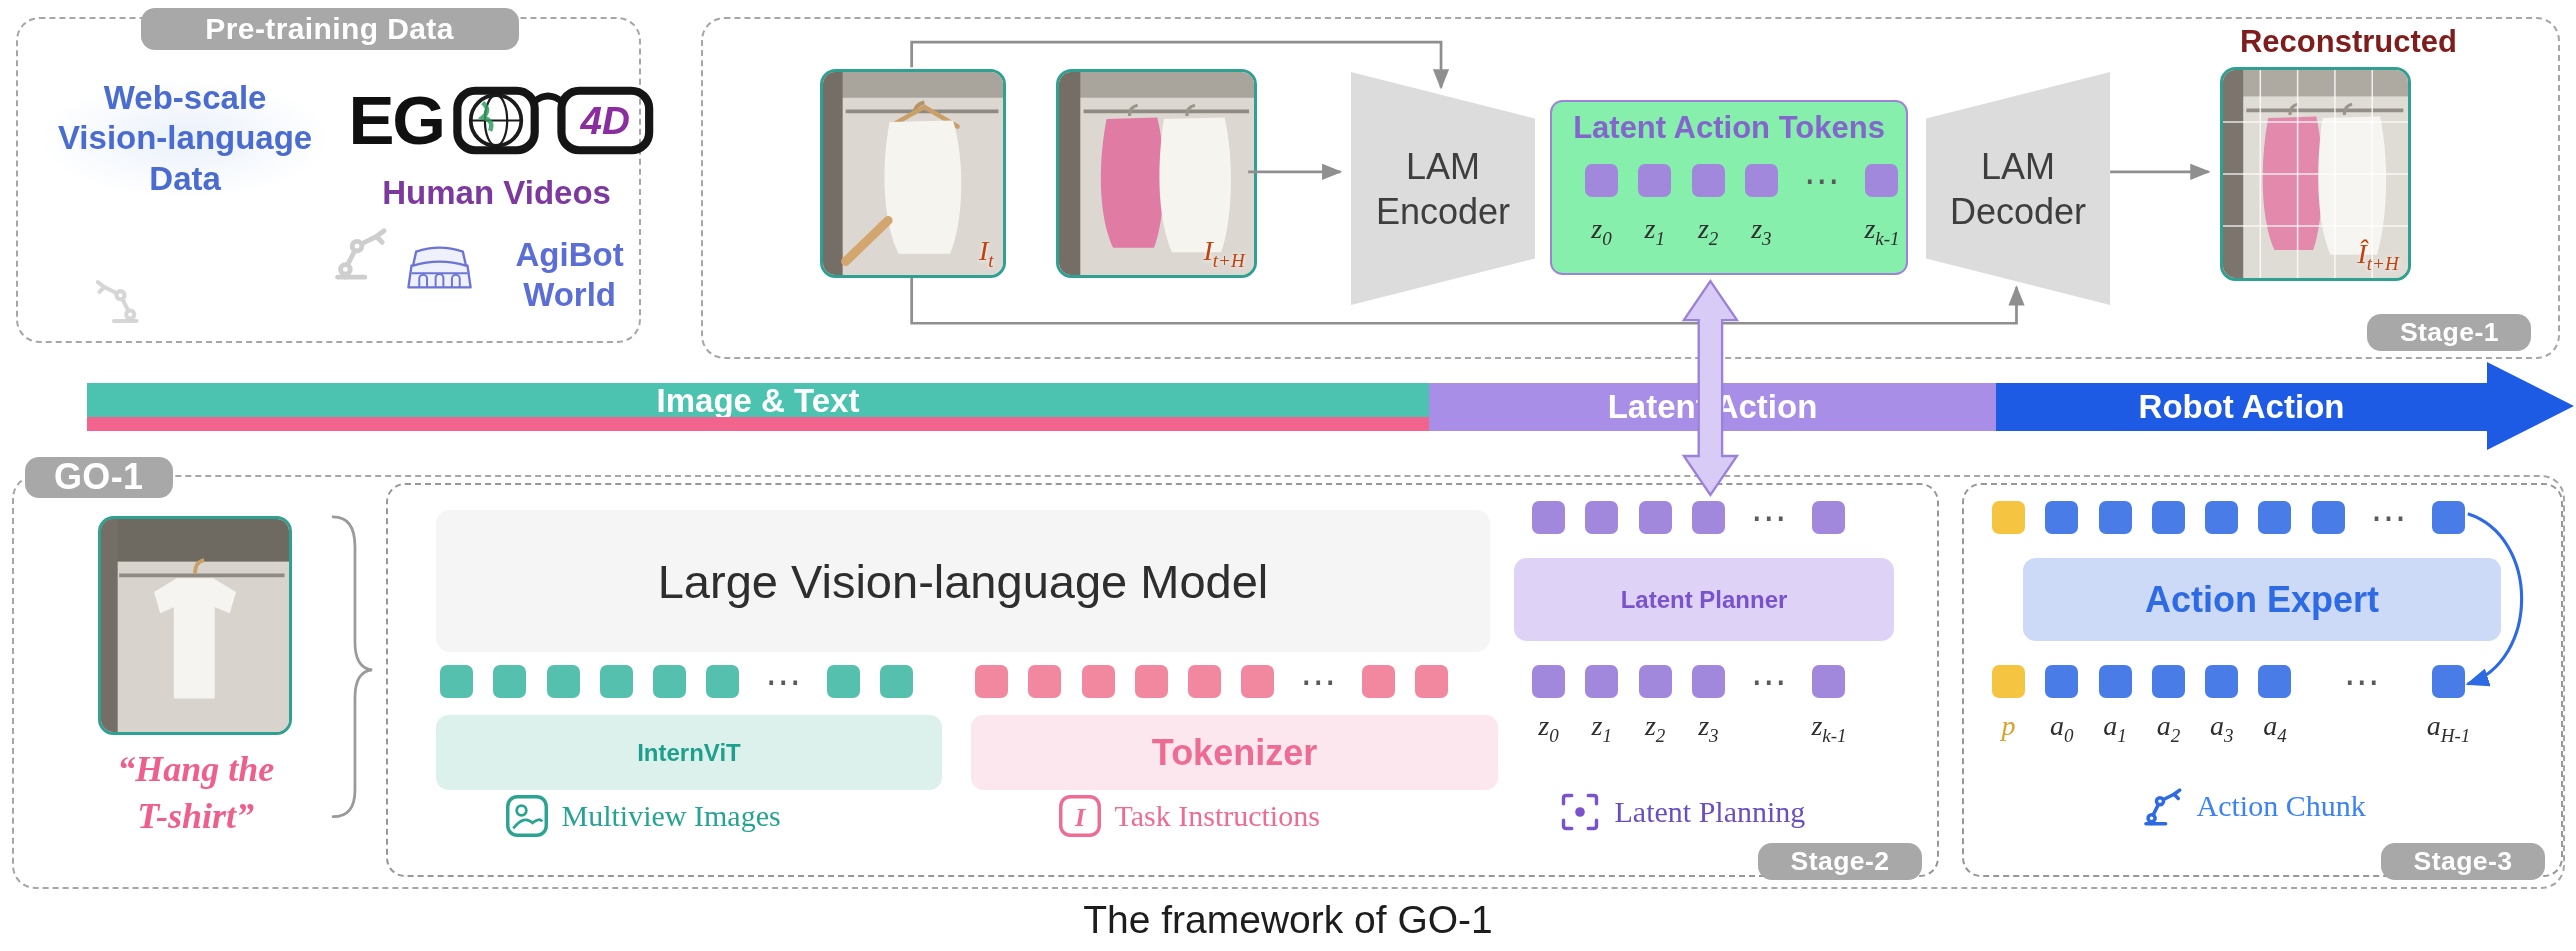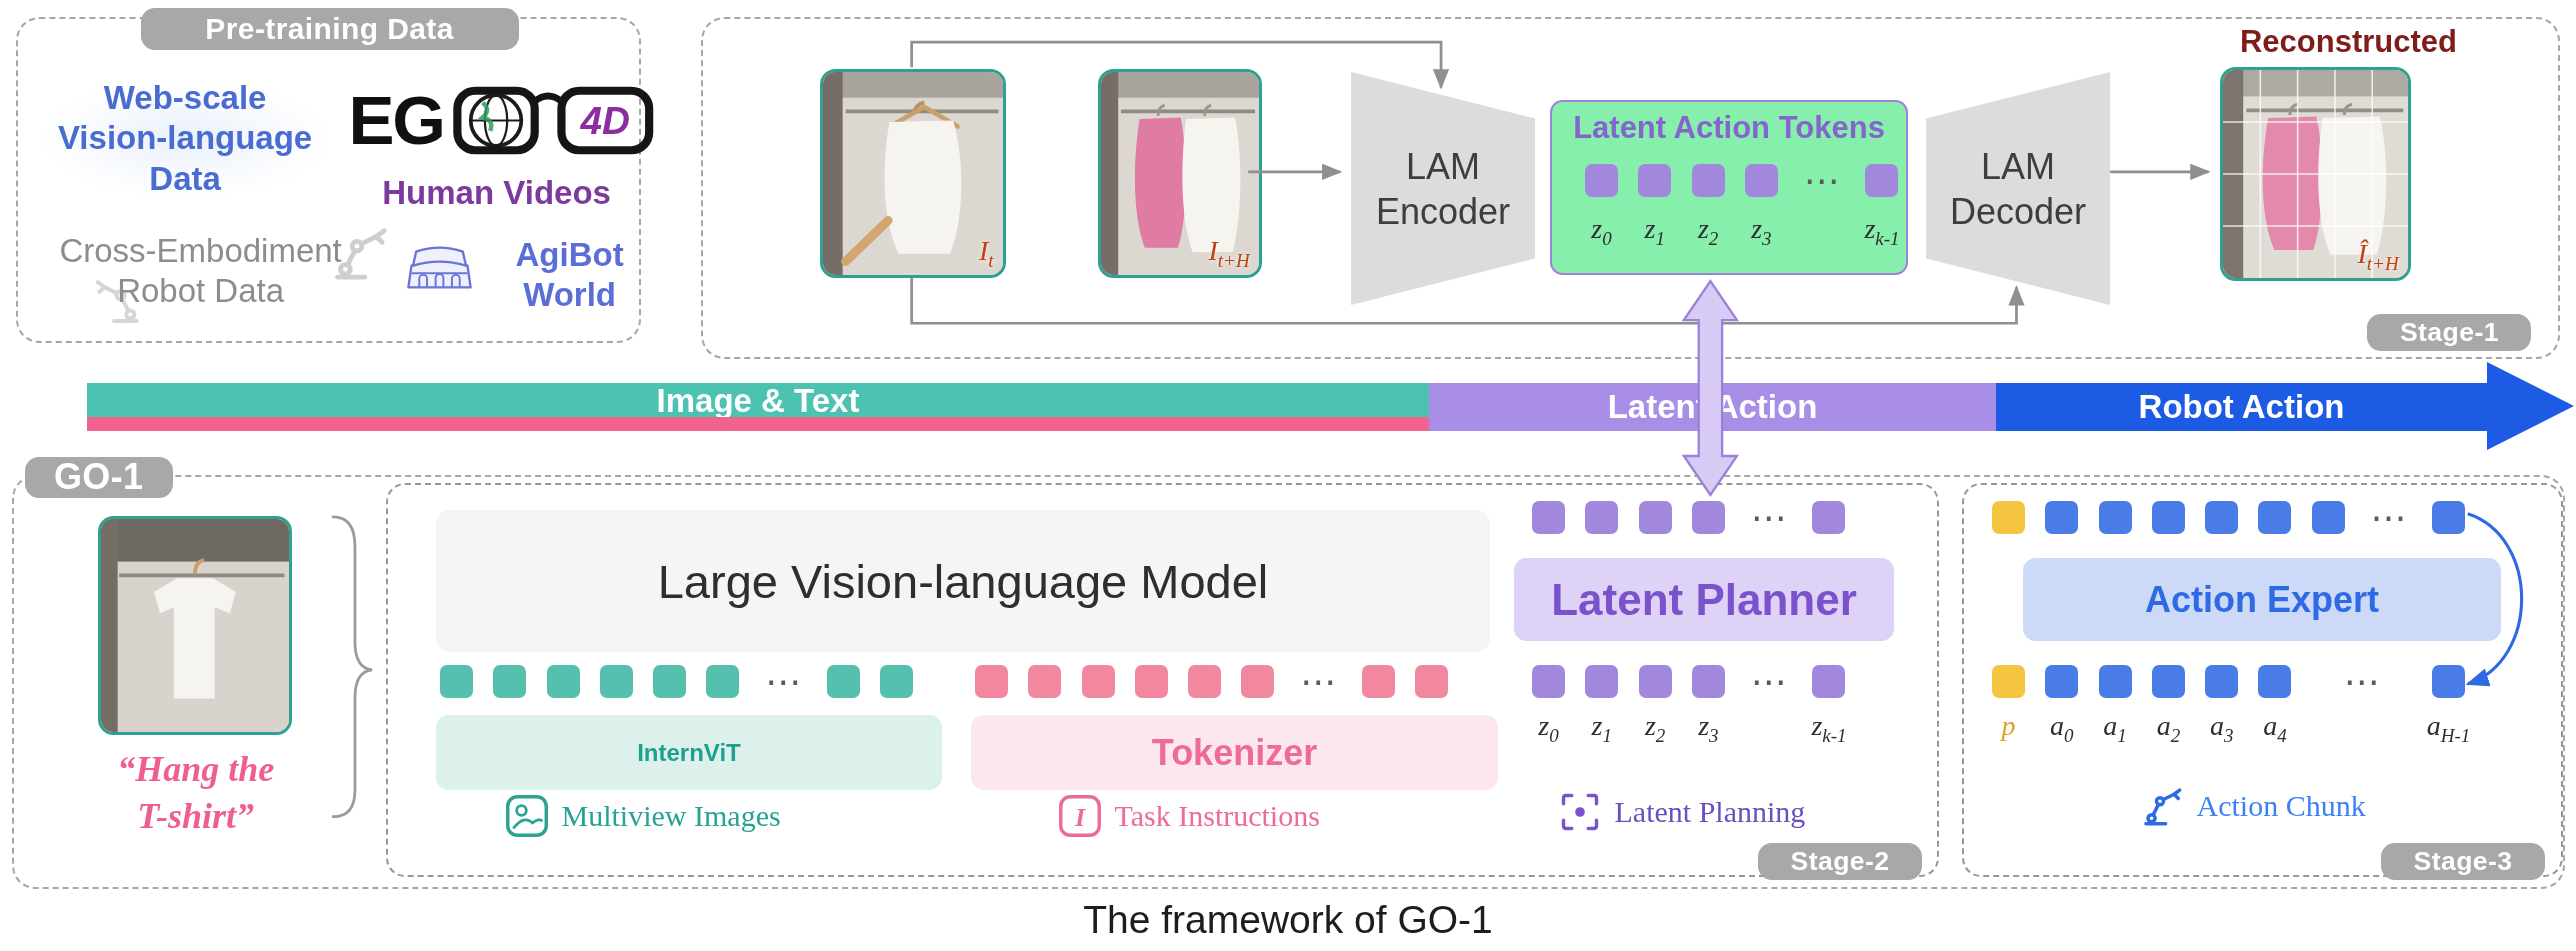--- a/index.html
+++ b/index.html
@@ -77,24 +77,20 @@
       <g stroke="#a5a5a5" stroke-width="5" fill="none" stroke-linecap="round" stroke-linejoin="round">
         <path d="M14 58 H42"></path>
           <path d="M22 58 V50"></path>
           <path d="M22 50 L34 26 L54 16"></path>
         <path d="M54 16 L62 10 M54 16 L60 22"></path>
         <circle cx="22" cy="50" r="5" fill="#fff"></circle>
           <circle cx="34" cy="26" r="5" fill="#fff"></circle>
       </g>
     </svg>
 
-    <div class="abs" style="left:11px;top:212px;width:344px;text-align:center;color:#8d8d8d;font-size:33px;line-height:1.22;">
-      <div>Cross-Embodiment</div>
-      <div>Robot Data</div>
-    </div>
 
     <svg class="abs" style="left:384px;top:217px;" width="75" height="56" viewBox="0 0 96 72">
       <g fill="#eef0fb" stroke="#6b74d6" stroke-width="3" stroke-linejoin="round">
         <path d="M8 66 L12 38 Q48 26 84 38 L88 66 Z"></path>
         <path d="M14 38 Q48 28 82 38 L78 20 Q48 10 18 20 Z"></path>
       </g>
       <g fill="none" stroke="#6b74d6" stroke-width="2.5">
         <path d="M22 66 v-11 a5 5 0 0 1 10 0 v11"></path>
         <path d="M43 66 v-12 a5 5 0 0 1 10 0 v12"></path>
         <path d="M64 66 v-11 a5 5 0 0 1 10 0 v11"></path>
@@ -116,21 +112,21 @@
         <rect width="26" height="268" fill="#756e66"></rect>
         <line x1="30" y1="52" x2="232" y2="52" stroke="#8f8a83" stroke-width="5"></line>
         <path d="M120 56 q2 -14 14 -16" stroke="#b49264" stroke-width="5" fill="none"></path>
         <path d="M92 70 L134 46 L178 72" fill="none" stroke="#c9a06a" stroke-width="6" stroke-linecap="round"></path>
         <path d="M88 66 C76 130 80 200 100 240 L168 240 C186 196 188 118 172 64 Z" fill="#f6f4ef"></path>
         <path d="M30 250 L86 196" stroke="#d2a66e" stroke-width="12" stroke-linecap="round"></path>
       </svg>
       <span class="imglabel"><span>I</span><sub>t</sub></span>
     </div>
 
-    <div class="abs imgbox" style="left:353px;top:50px;width:164px;height:209px;margin-left:42px;">
+    <div class="abs imgbox" style="left:353px;top:50px;width:201px;height:209px;">
       <svg width="100%" height="100%" viewBox="0 0 238 268" preserveAspectRatio="none">
         <rect width="238" height="268" fill="#dcd8d1"></rect>
         <rect width="238" height="34" fill="#a9a49c"></rect>
         <rect width="26" height="268" fill="#756e66"></rect>
         <line x1="30" y1="52" x2="232" y2="52" stroke="#8f8a83" stroke-width="5"></line>
         <path d="M86 58 q0 -12 10 -14 M156 58 q0 -12 10 -14" stroke="#9c958c" stroke-width="4" fill="none"></path>
         <path d="M58 62 C46 130 50 196 66 232 L116 232 C130 192 132 114 120 60 Z" fill="#e07ba3"></path>
         <path d="M128 62 C118 134 122 200 138 238 L198 238 C212 192 214 116 202 60 Z" fill="#f6f4ef"></path>
       </svg>
       <span class="imglabel"><span>I</span><sub>t+H</sub></span>
@@ -292,21 +288,21 @@
 
     <div class="abs tokrow" style="left:1144px;top:15.6px;">
       <span class="tok t-purple"></span>
       <span class="tok t-purple"></span>
       <span class="tok t-purple"></span>
       <span class="tok t-purple"></span>
       <span class="dots">⋯</span>
       <span class="tok t-purple"></span>
     </div>
 
-    <div class="abs softbox" style="left:1126px;top:73px;width:380px;height:83px;background:#ded3f7;font-size:44px;color:#7a52cc;">
+    <div class="abs softbox" style="left:1126px;top:73px;width:380px;height:83px;background:#ded3f7;font-size:24px;color:#7a52cc;">
       <span>Latent Planner</span>
     </div>
 
     <div class="abs tokrow" style="left:1144px;top:180px;">
       <span class="tok t-purple"></span>
       <span class="tok t-purple"></span>
       <span class="tok t-purple"></span>
       <span class="tok t-purple"></span>
       <span class="dots">⋯</span>
       <span class="tok t-purple"></span>

